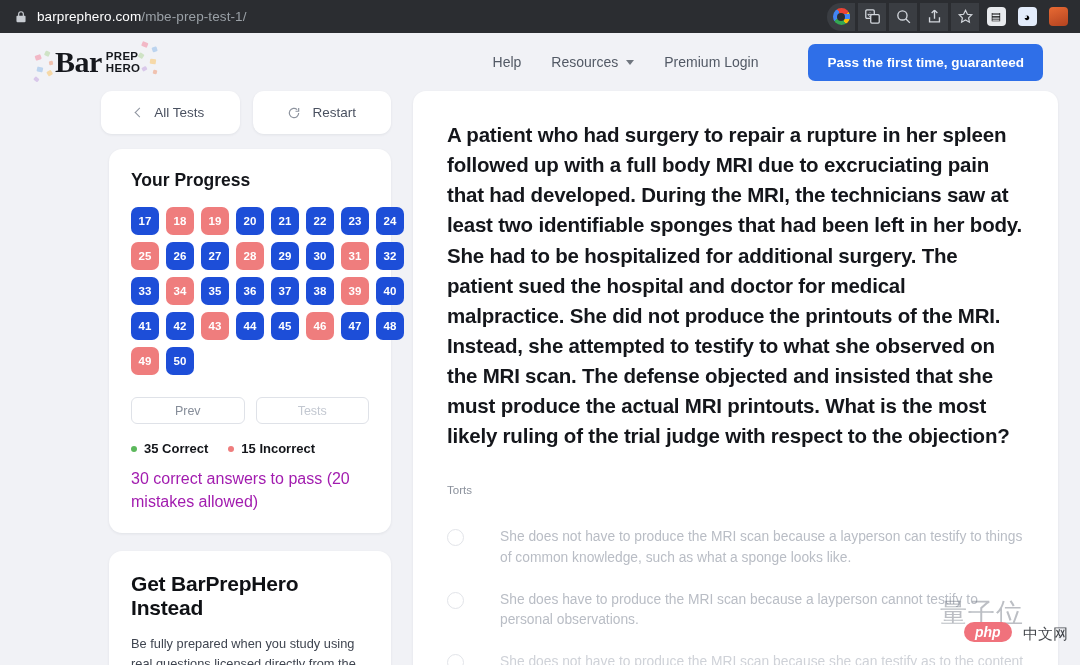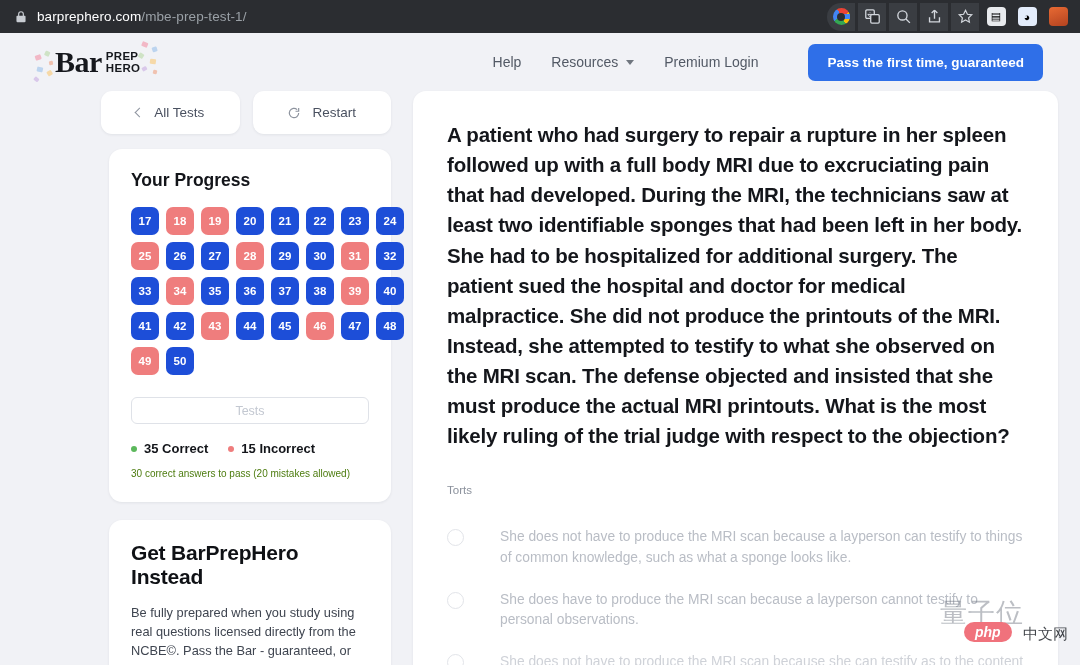--- a/index.html
+++ b/index.html
@@ -125,21 +125,21 @@
     background: #fff; font-size: 12.5px; color: #868d99; font-family: inherit;
     cursor: pointer;
   }
   .navbtn.disabled { color: #c3c8d1; }
 
   .legend { display: flex; gap: 20px; align-items: center; margin-bottom: 11px; }
   .legend-item { display: flex; align-items: center; gap: 7px; font-size: 13px; font-weight: 700; color: #13151a; }
   .dot { width: 6px; height: 6px; border-radius: 50%; }
   .dot.green { background: #5cb85c; }
   .dot.red { background: #ef7d7d; }
-  .hint { font-size: 10px; color: #4d7c0f; line-height: 1.45; }
+  .hint { font-size: 16px; color: #a21caf; line-height: 1.45; }
 
   .premium-title { font-size: 21px; font-weight: 700; color: #0f1115; margin-bottom: 14px; letter-spacing: -.2px; }
   .premium-p { font-size: 12.8px; color: #3f4550; line-height: 1.52; }
 
   
   .qcard {
     background: #fff; border-radius: 13px;
     box-shadow: 0 1px 3px rgba(20,25,40,.07);
     padding: 29px 34px 20px; min-height: 560px;
   }
@@ -316,20 +316,21 @@
             <div class="cell correct">44</div>
             <div class="cell correct">45</div>
             <div class="cell incorrect">46</div>
             <div class="cell correct">47</div>
             <div class="cell correct">48</div>
             <div class="cell incorrect">49</div>
             <div class="cell correct">50</div>
           </div>
 
         <div class="navrow">
+          <button class="navbtn">Prev</button>
           <button class="navbtn disabled">Tests</button>
         </div>
 
         <div class="legend">
           <div class="legend-item">
             <span class="dot green"></span>
             <span>35 Correct</span>
           </div>
           <div class="legend-item">
             <span class="dot red"></span>

